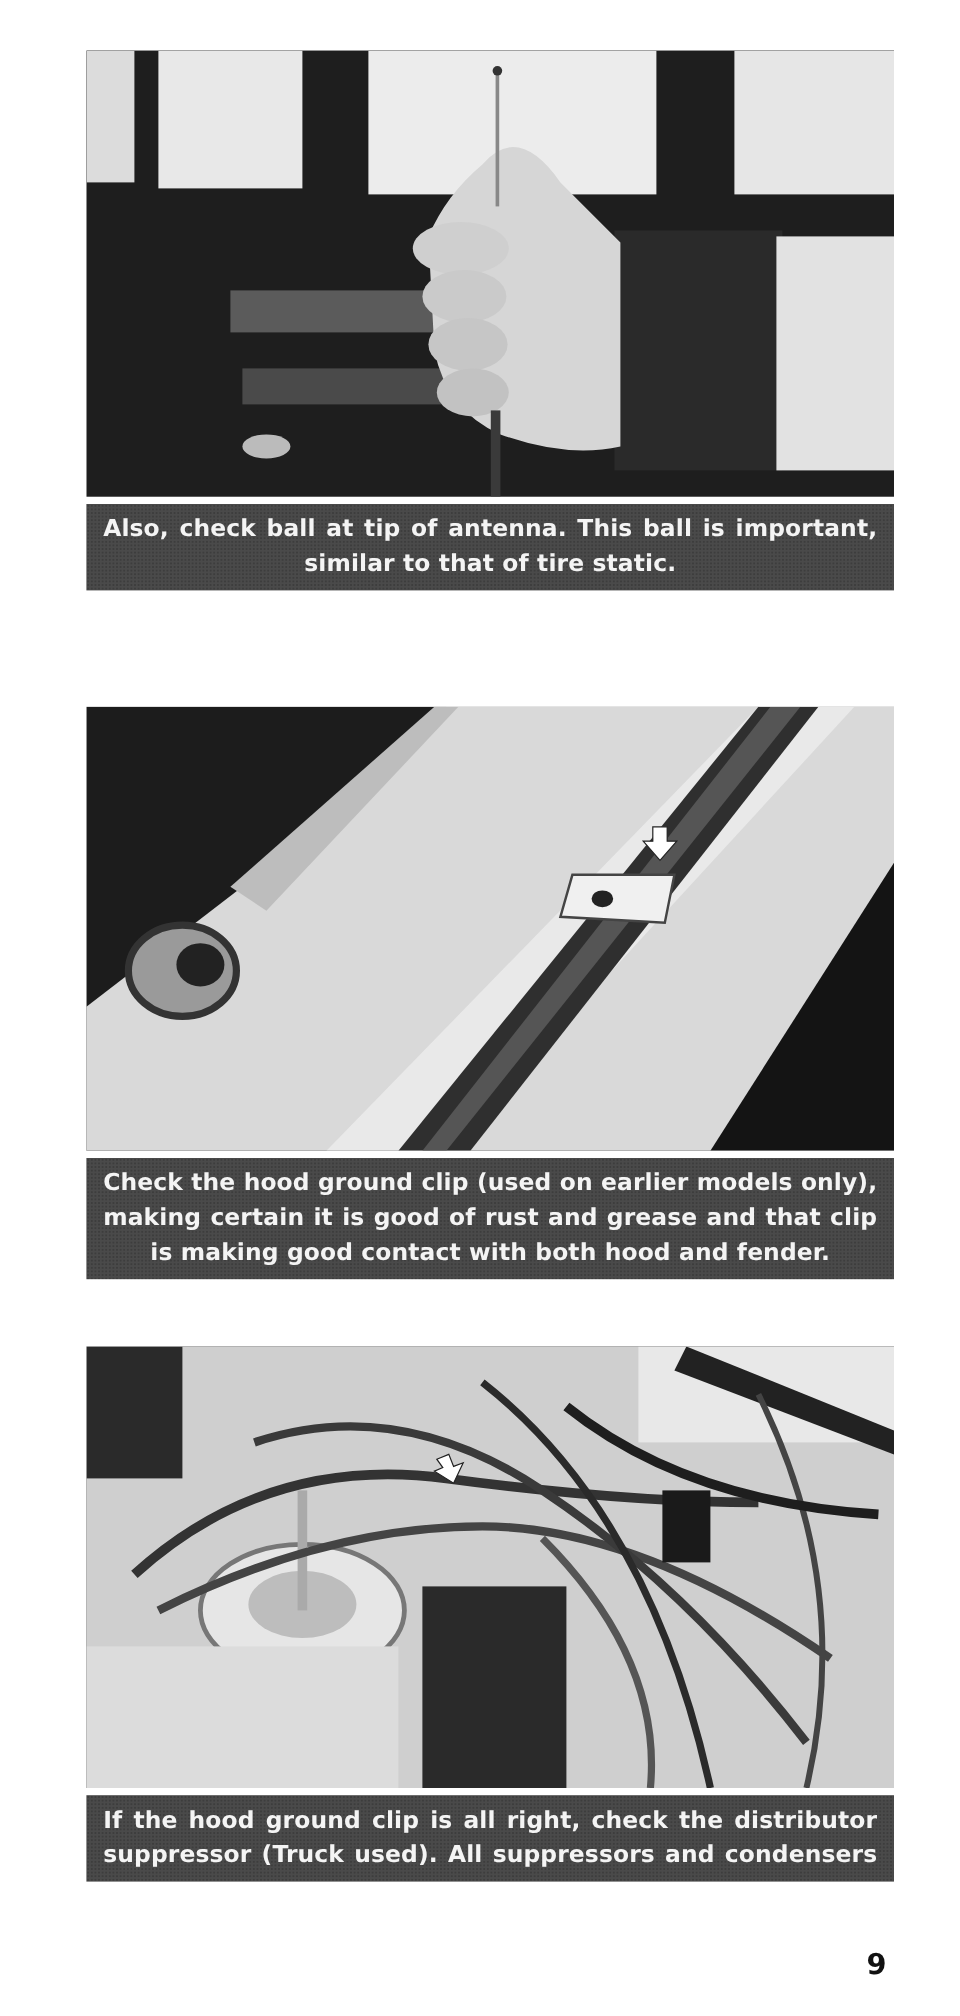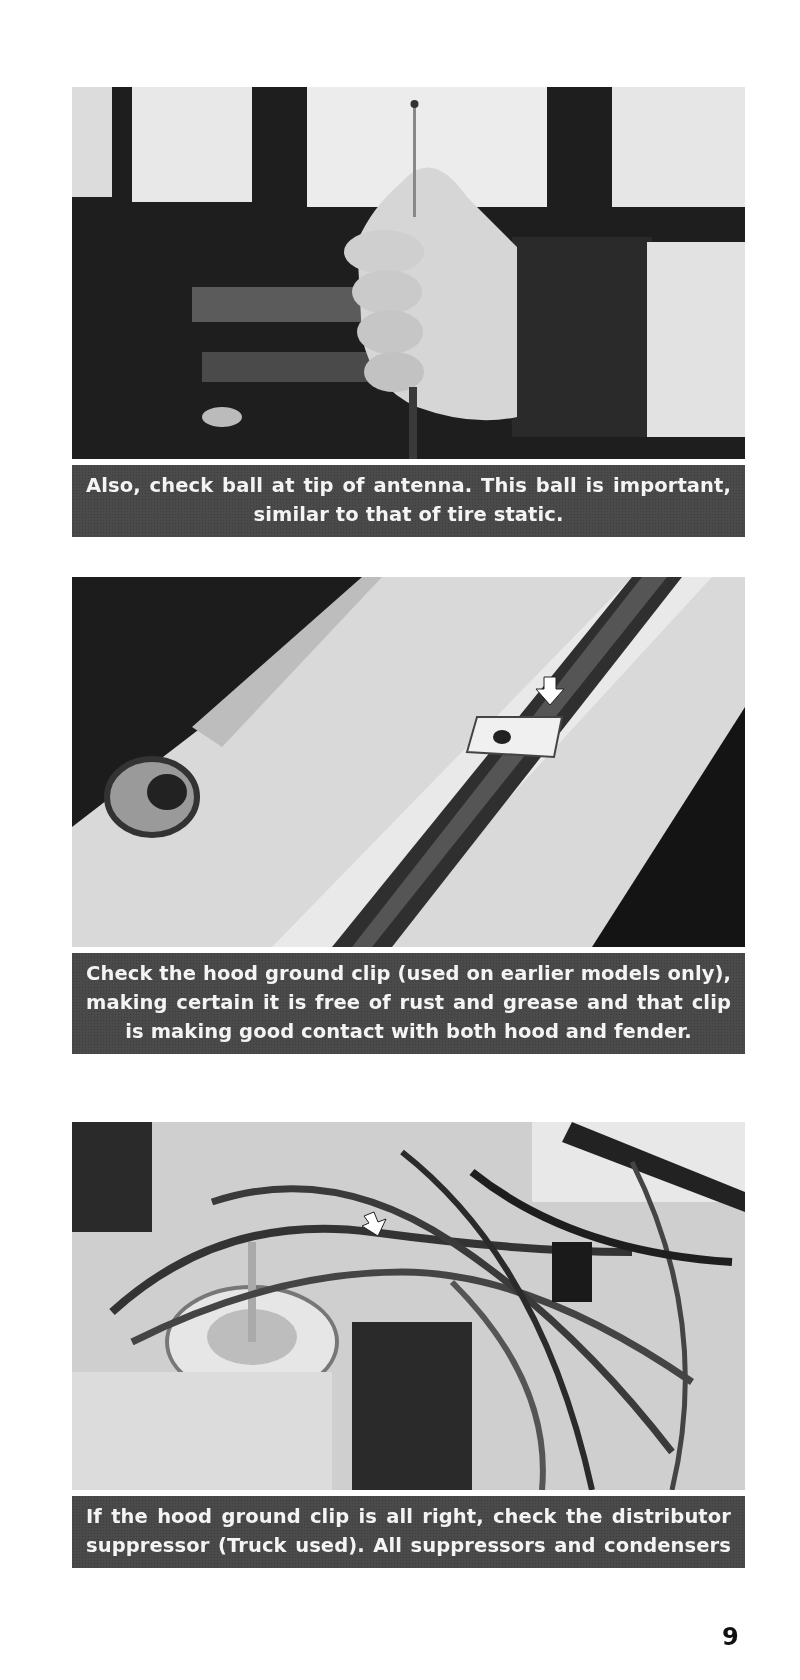--- a/index.html
+++ b/index.html
@@ -15,21 +15,21 @@
     background-size:3px 3px;
   }
   .caption .line { display:block; text-align:justify; text-align-last:justify; }
   .caption .line.last { text-align-last:center; }
   .page-number { position:absolute; left:722px; top:1623px; font-weight:bold; font-size:24px; color:#111; font-family:"DejaVu Sans", sans-serif; }
   svg { display:block; }
 </style>
 </head>
 <body>
 
-<div class="panel" style="top:42px;margin-top:45px;">
+<div class="panel" style="top:42px;">
   <div class="photo" style="height:372px;">
     <svg width="673" height="372" viewBox="0 0 673 372">
       <rect width="673" height="372" fill="#1e1e1e"></rect>
 
       <rect x="60" y="0" width="120" height="115" fill="#e8e8e8"></rect>
       <rect x="235" y="0" width="240" height="120" fill="#ececec"></rect>
       <rect x="540" y="0" width="133" height="120" fill="#e6e6e6"></rect>
       <rect x="0" y="0" width="40" height="110" fill="#dcdcdc"></rect>
 
       <rect x="120" y="200" width="420" height="35" fill="#6a6a6a" opacity="0.8"></rect>
@@ -49,21 +49,21 @@
       <circle cx="342.5" cy="17" r="4" fill="#333"></circle>
       <rect x="337" y="300" width="8" height="72" fill="#3a3a3a"></rect>
     </svg>
   </div>
   <div class="caption">
     <span class="line">Also, check ball at tip of antenna. This ball is important,</span>
     <span class="line last">similar to that of tire static.</span>
   </div>
 </div>
 
-<div class="panel" style="top:577px;">
+<div class="panel" style="top:589px;">
   <div class="photo" style="height:370px;">
     <svg width="673" height="370" viewBox="0 0 673 370">
       <rect width="673" height="370" fill="#d9d9d9"></rect>
 
       <path d="M0 0 L300 0 L130 150 L0 250 Z" fill="#1c1c1c"></path>
 
       <path d="M200 370 L560 0 L640 0 L300 370 Z" fill="#ececec" opacity="0.8"></path>
 
       <path d="M260 370 L560 0 L610 0 L320 370 Z" fill="#2f2f2f"></path>
       <path d="M280 370 L570 0 L595 0 L300 370 Z" fill="#555"></path>
@@ -75,21 +75,21 @@
       <ellipse cx="95" cy="215" rx="20" ry="18" fill="#222"></ellipse>
 
       <path d="M405 140 L490 140 L482 180 L395 175 Z" fill="#f0f0f0" stroke="#444" stroke-width="2"></path>
       <ellipse cx="430" cy="160" rx="9" ry="7" fill="#222"></ellipse>
 
       <path d="M472 100 L484 100 L484 112 L492 112 L478 128 L464 112 L472 112 Z" fill="#ffffff" stroke="#222" stroke-width="1"></path>
     </svg>
   </div>
   <div class="caption">
     <span class="line">Check the hood ground clip (used on earlier models only),</span>
-    <span class="line">making certain it is free of rust and grease and that clip</span>
+    <span class="line">making certain it is good of rust and grease and that clip</span>
     <span class="line last">is making good contact with both hood and fender.</span>
   </div>
 </div>
 
 <div class="panel" style="top:1122px;border-radius:22px;">
   <div class="photo" style="height:368px;">
     <svg width="673" height="368" viewBox="0 0 673 368">
       <rect width="673" height="368" fill="#cfcfcf"></rect>
       <rect x="0" y="0" width="80" height="110" fill="#2a2a2a"></rect>
       <rect x="460" y="0" width="213" height="80" fill="#e8e8e8"></rect>

